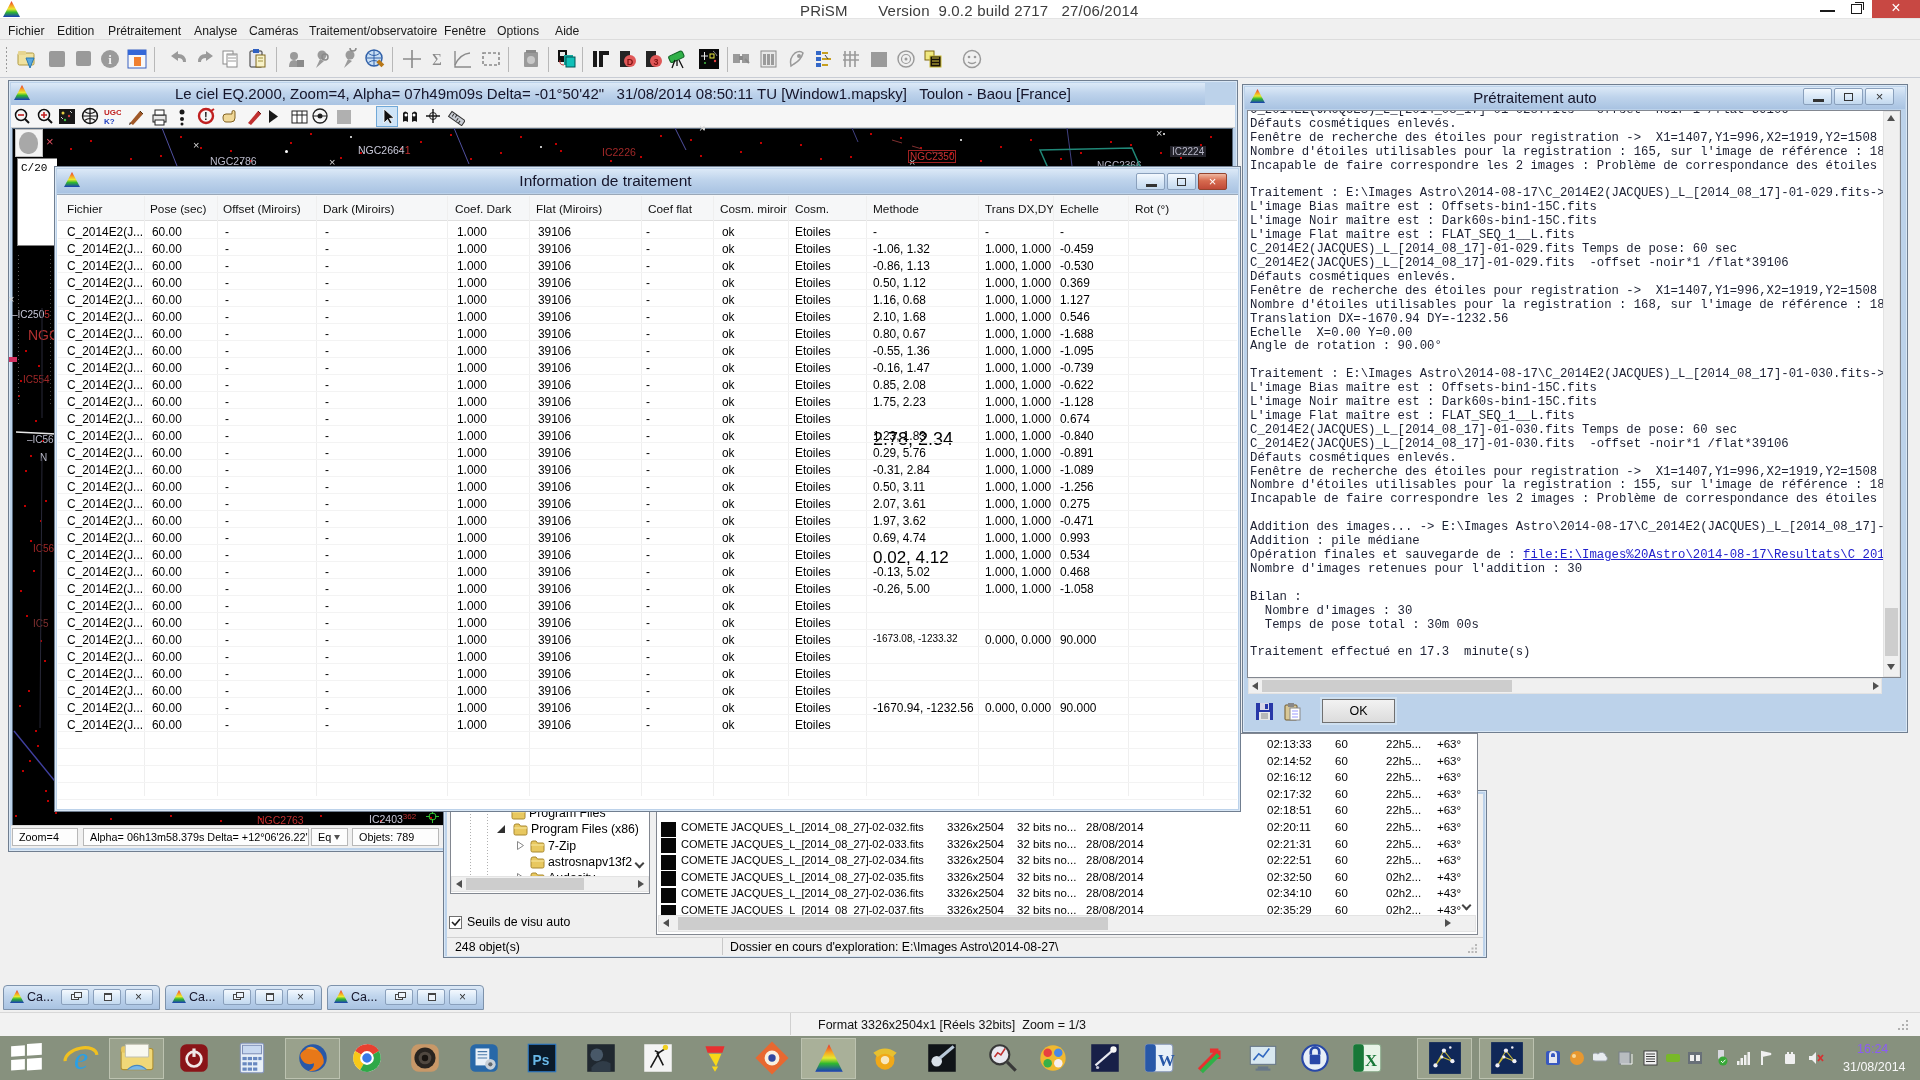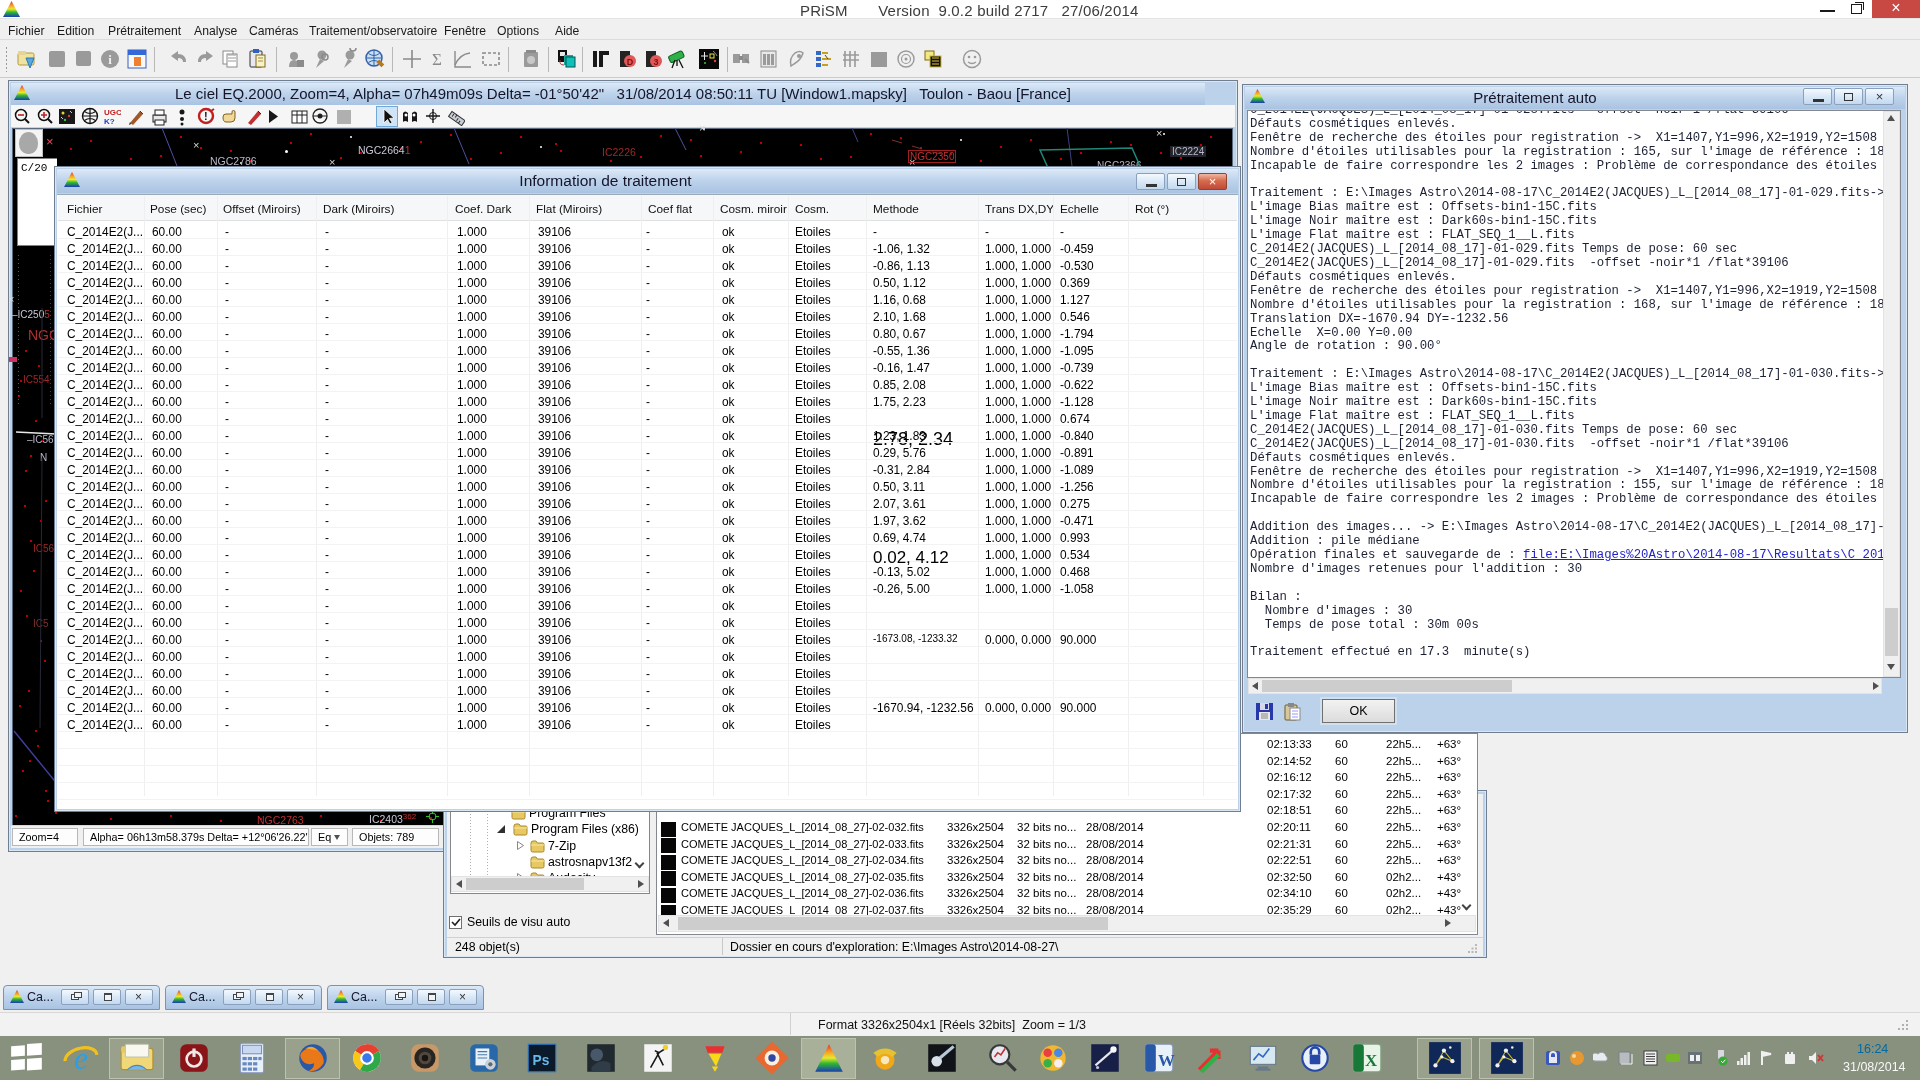--- a/index.html
+++ b/index.html
@@ -804,21 +804,21 @@
 <div class="abs" style="left:152px;top:326.5px;font-size:11.9px;white-space:nowrap">60.00</div>
 <div class="abs" style="left:225px;top:326.5px;font-size:11.9px;white-space:nowrap">-</div>
 <div class="abs" style="left:325px;top:326.5px;font-size:11.9px;white-space:nowrap">-</div>
 <div class="abs" style="left:457px;top:326.5px;font-size:11.9px;white-space:nowrap">1.000</div>
 <div class="abs" style="left:538px;top:326.5px;font-size:11.9px;white-space:nowrap">39106</div>
 <div class="abs" style="left:646px;top:326.5px;font-size:11.9px;white-space:nowrap">-</div>
 <div class="abs" style="left:722px;top:326.5px;font-size:11.9px;white-space:nowrap">ok</div>
 <div class="abs" style="left:795px;top:326.5px;font-size:11.9px;white-space:nowrap">Etoiles</div>
 <div class="abs" style="left:873px;top:326.5px;font-size:11.9px;white-space:nowrap">0.80,  0.67</div>
 <div class="abs" style="left:985px;top:326.5px;font-size:11.9px;white-space:nowrap">1.000, 1.000</div>
-<div class="abs" style="left:1060px;top:326.5px;font-size:11.9px;white-space:nowrap">-1.794</div>
+<div class="abs" style="left:1060px;top:326.5px;font-size:11.9px;white-space:nowrap">-1.688</div>
 <div class="abs" style="left:58px;top:341px;width:1179px;height:17px;border-bottom:1px solid #f3f3f3"></div>
 <div class="abs" style="left:67px;top:343.5px;font-size:11.9px;white-space:nowrap">C_2014E2(J...</div>
 <div class="abs" style="left:152px;top:343.5px;font-size:11.9px;white-space:nowrap">60.00</div>
 <div class="abs" style="left:225px;top:343.5px;font-size:11.9px;white-space:nowrap">-</div>
 <div class="abs" style="left:325px;top:343.5px;font-size:11.9px;white-space:nowrap">-</div>
 <div class="abs" style="left:457px;top:343.5px;font-size:11.9px;white-space:nowrap">1.000</div>
 <div class="abs" style="left:538px;top:343.5px;font-size:11.9px;white-space:nowrap">39106</div>
 <div class="abs" style="left:646px;top:343.5px;font-size:11.9px;white-space:nowrap">-</div>
 <div class="abs" style="left:722px;top:343.5px;font-size:11.9px;white-space:nowrap">ok</div>
 <div class="abs" style="left:795px;top:343.5px;font-size:11.9px;white-space:nowrap">Etoiles</div>
@@ -1379,13 +1379,13 @@
   </svg>
 <svg class="abs" style="left:1783px;top:1050px" width="16" height="16" viewBox="0 0 16 16">
     <rect x="2" y="4" width="10" height="10" rx="1" fill="#f0f0f0"></rect>
     <rect x="4" y="2" width="2" height="3" fill="#f0f0f0"></rect>
     <rect x="8" y="2" width="2" height="3" fill="#f0f0f0"></rect>
   </svg>
 <svg class="abs" style="left:1808px;top:1050px" width="16" height="16" viewBox="0 0 16 16">
     <path d="M1 6 h3 l4 -4 v12 l-4 -4 h-3z" fill="#f0f0f0"></path>
     <path d="M10 5 l5 6 m0 -6 l-5 6" stroke="#d83030" stroke-width="1.8"></path>
   </svg>
-<div class="tray" style="left:1857px;top:1042px;color:#0369a1;font-size:12.5px">16:24</div>
+<div class="tray" style="left:1857px;top:1042px;color:#8b5cf6;font-size:12.5px">16:24</div>
 <div class="tray" style="left:1843px;top:1060px;color:#f8f8f8;font-size:12.5px">31/08/2014</div>
 </body></html>

